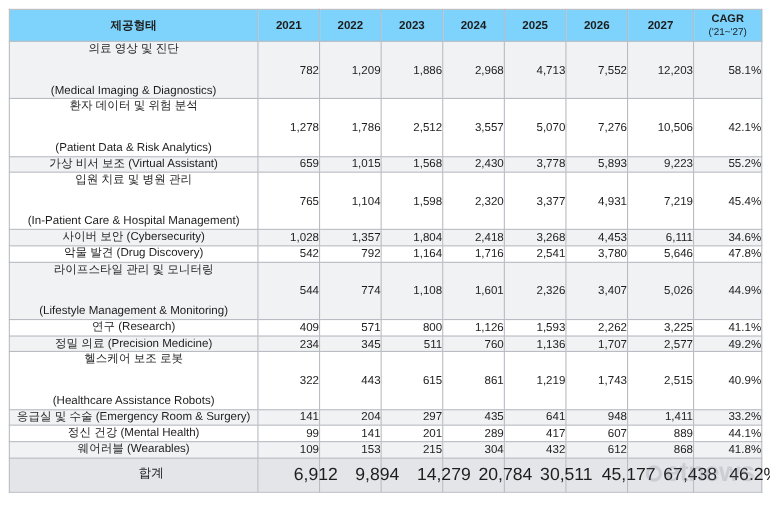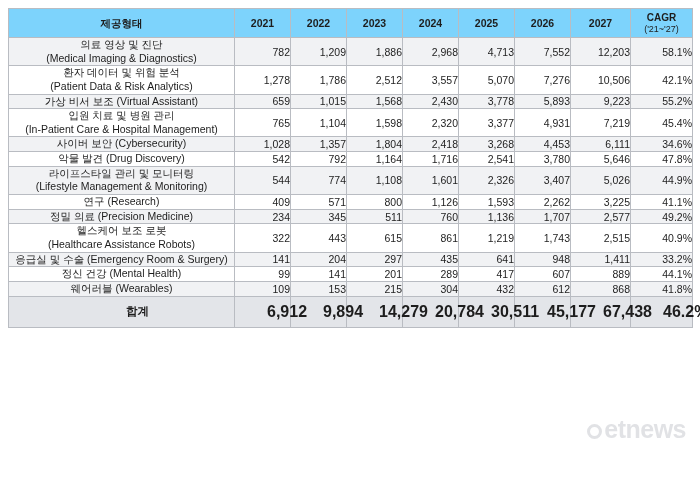--- a/index.html
+++ b/index.html
@@ -52,33 +52,33 @@
     font-size: 9px;
     font-weight: normal;
   }
   td.label {
     text-align: center;
     padding: 4px 6px;
     line-height: 1.3;
     font-size: 10.5px;
   }
   td.label .ko { display: block; }
-  td.label .en { display: block; }
+  td.label .en { display: block; margin-top: 24px; }
   td.label.single { white-space: nowrap; }
   td.num {
     text-align: right;
     padding: 4px 8px 4px 4px;
     font-size: 10.5px;
     font-variant-numeric: tabular-nums;
   }
   tr.row-alt td { background: #f1f2f4; }
   tr.row-norm td { background: #ffffff; }
   tr.total td {
     background: #e3e5e9;
-    font-weight: bold;
+    font-weight: normal;
     height: 30px;
     padding-left: 32px;
   }
   tr.total td.label { font-size: 11.5px; }
   tr.total td.num { font-size: 16px; }
   .watermark {
     position: absolute;
     right: 14px;
     bottom: 34px;
     font-size: 25px;

